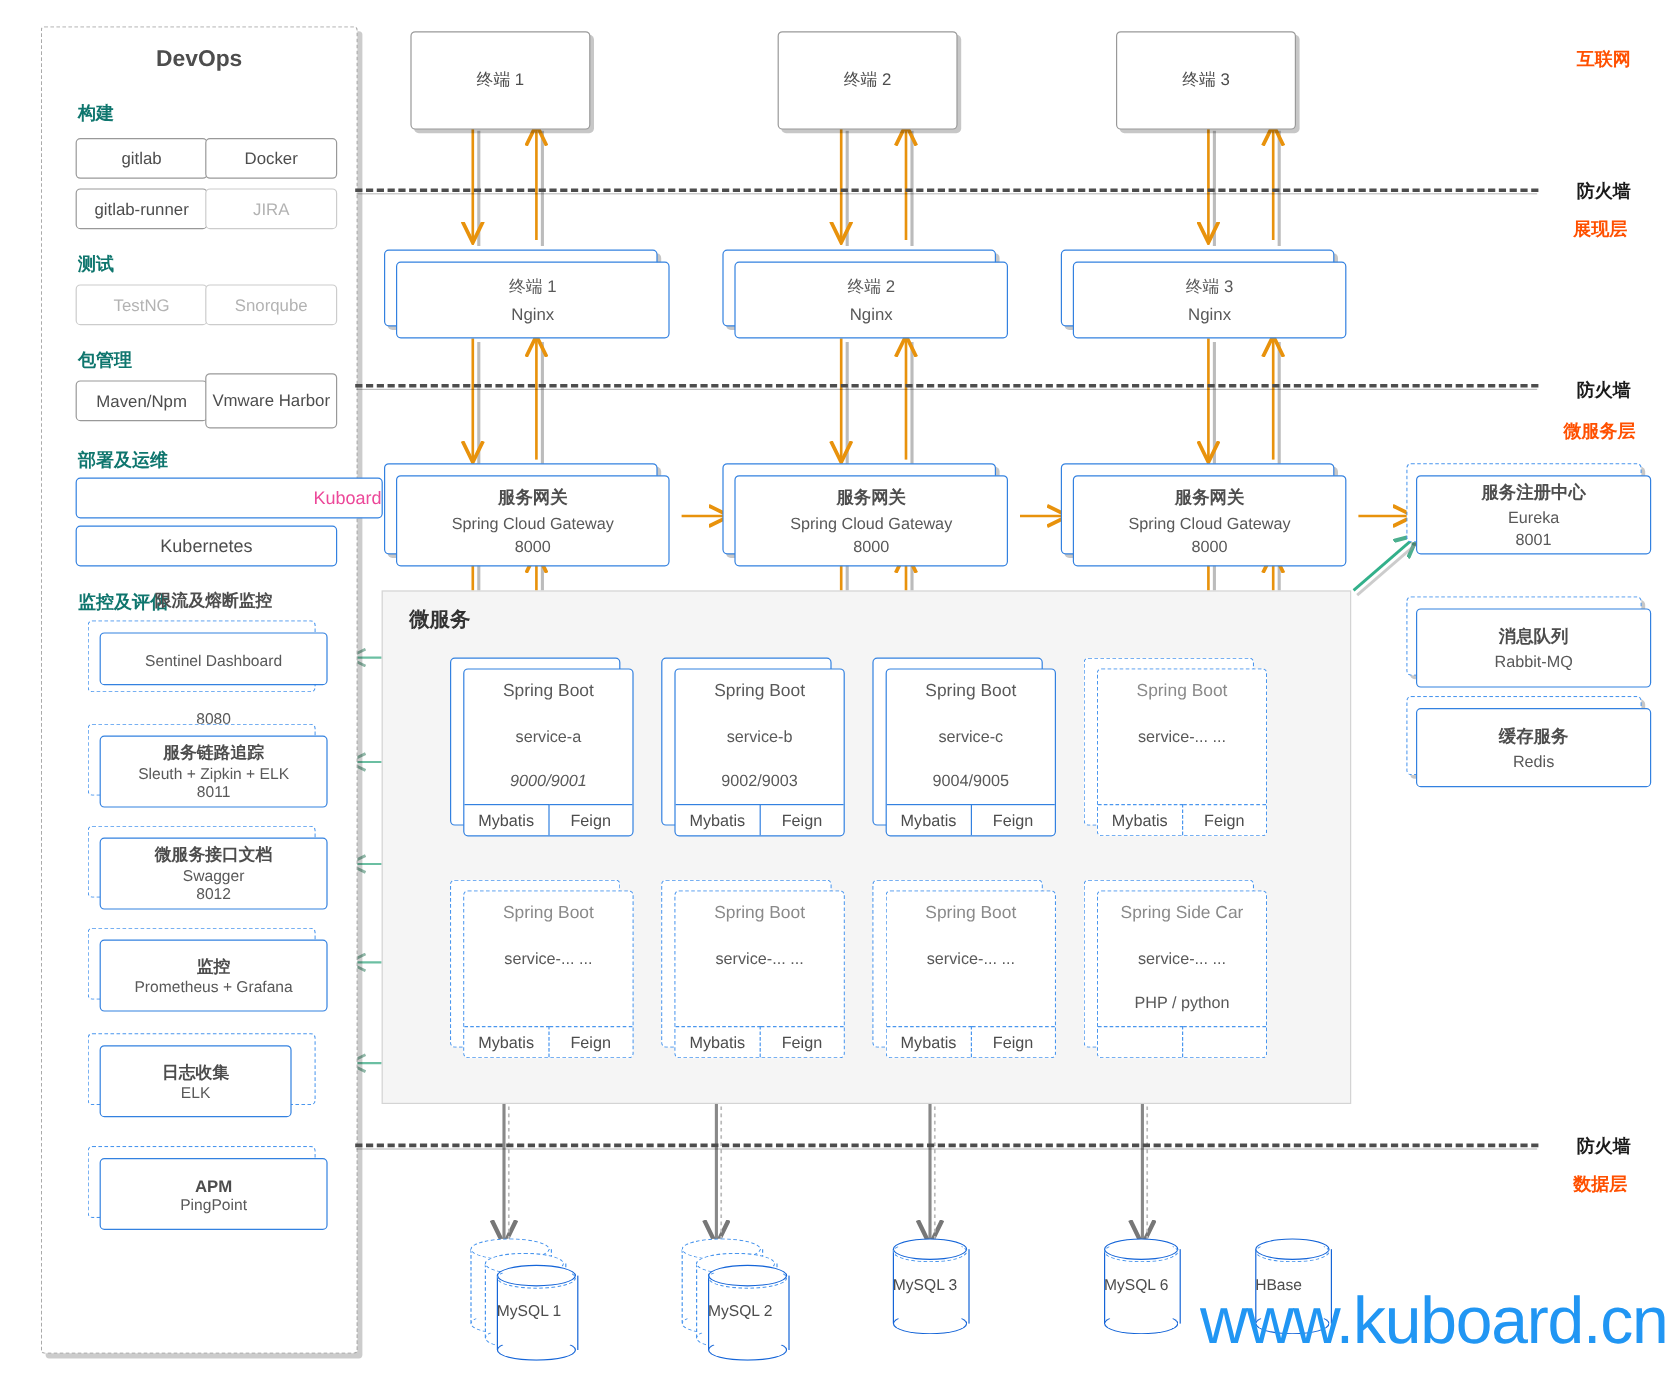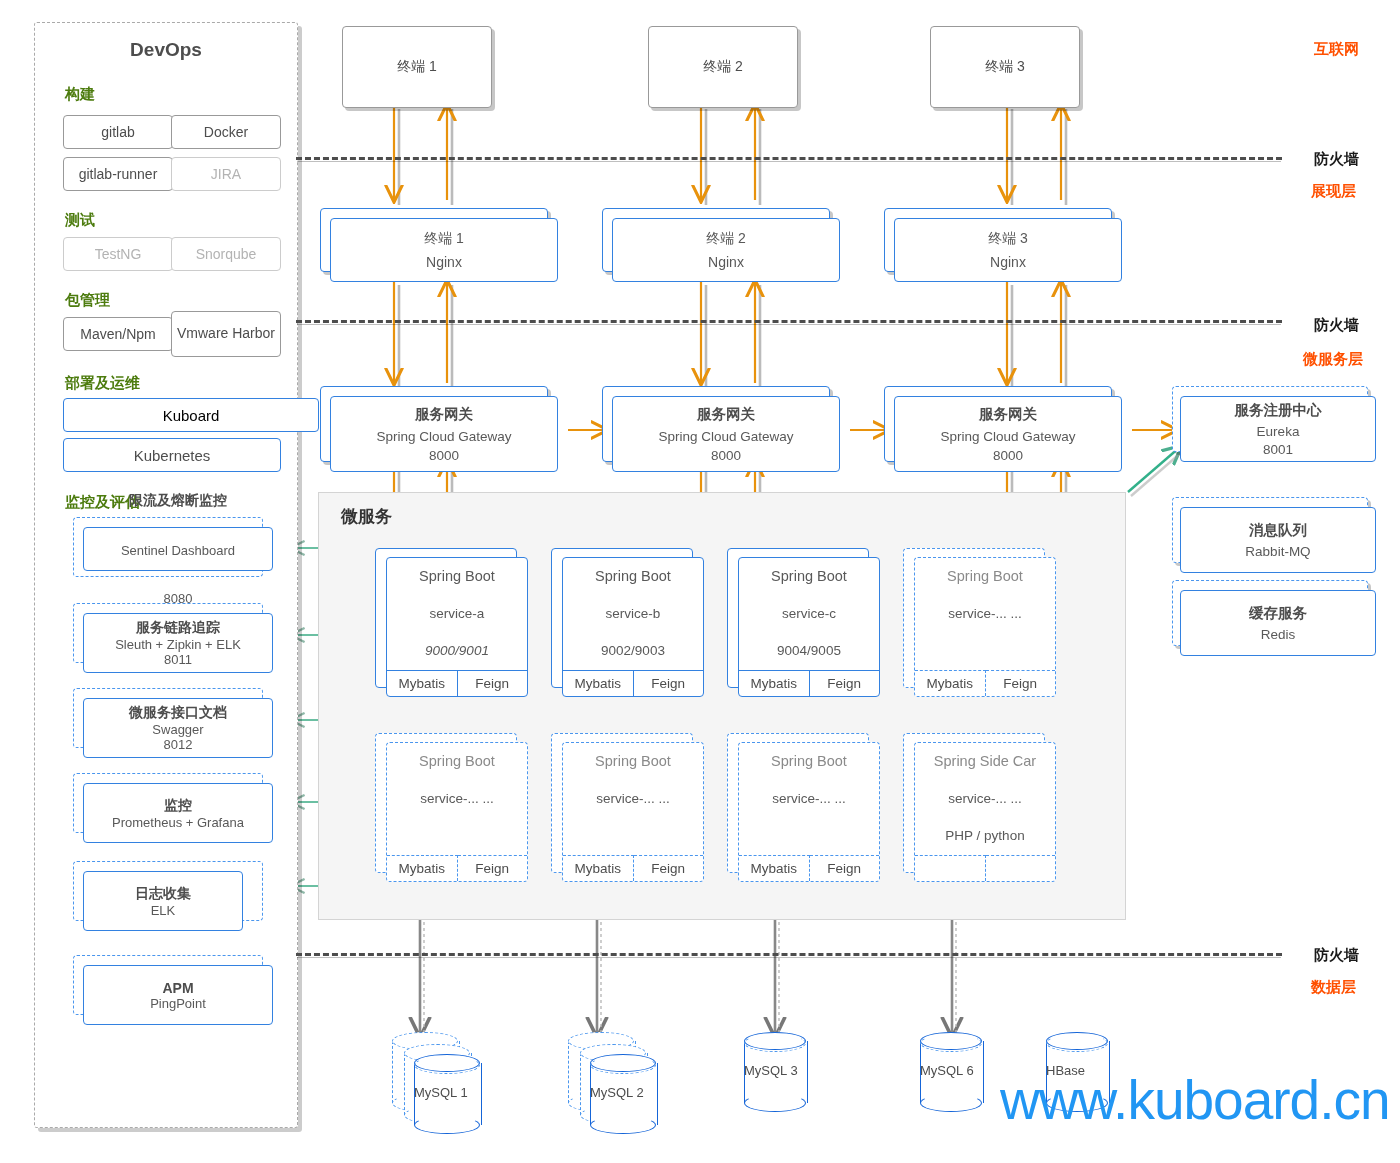--- a/index.html
+++ b/index.html
@@ -26,21 +26,21 @@
   .blue-dashed{border:1.6px dashed #4a96ee;}
 
   
   .shadow-layer{position:absolute;box-sizing:border-box;background:#fff;border-radius:4px;}
 
   
   #devops{left:34px;top:22px;width:264px;height:1106px;border:1.5px dashed #aaa;
           background:#fff;border-radius:3px;box-shadow:4px 4px 0 0 rgba(0,0,0,0.20);}
   #devops .title{position:absolute;left:0;right:0;top:16px;text-align:center;
                  font-size:19px;color:#4d4d4d;font-weight:600;}
-  .sect-label{position:absolute;font-size:15px;font-weight:bold;color:#4d7c0f;}
+  .sect-label{position:absolute;font-size:15px;font-weight:bold;color:#0f766e;}
 
   
   .fwbar{position:absolute;height:0;border-top:3px dashed #4d4d4d;
          box-shadow:0 3px 0 -1px rgba(0,0,0,0.25);}
   .layer-lbl{position:absolute;font-size:15px;font-weight:bold;white-space:nowrap;}
   .lbl-orange{color:#ff5000;}
   .lbl-black{color:#1a1a1a;}
 
   
   #msvc{left:318px;top:492px;width:808px;height:428px;background:#f5f5f5;
@@ -215,21 +215,21 @@
 
     <div class="sect-label" style="left:30px;top:268px;">包管理</div>
     <div class="box gray-solid" style="left:28px;top:294px;width:110px;height:34px;font-size:14px;">
         <span>Maven/Npm</span>
       </div>
     <div class="box gray-solid" style="left:136px;top:288px;width:110px;height:46px;font-size:14px;line-height:1.25;">
         <span style="white-space:pre-line;">Vmware Harbor</span>
       </div>
 
     <div class="sect-label" style="left:30px;top:351px;">部署及运维</div>
-    <div class="box blue-solid" style="left:28px;top:375px;width:256px;height:34px;font-size:15px;color:#000000;">
+    <div class="box blue-solid" style="left:28px;top:375px;width:256px;height:34px;font-size:15px;color:#ec4899;align-items:flex-end;">
         <span>Kuboard</span>
       </div>
     <div class="box blue-solid" style="left:28px;top:415px;width:218px;height:34px;font-size:15px;color:#4d4d4d;">
         <span>Kubernetes</span>
       </div>
 
     <div class="sect-label" style="left:30px;top:470px;">监控及评估</div>
 
     <div class="shadow-layer blue-dashed" style="left:38px;top:494px;width:190px;height:60px;"></div>
     <div class="box blue-solid" style="left:48px;top:504px;width:190px;height:44px;font-size:13px;gap:33px;">

